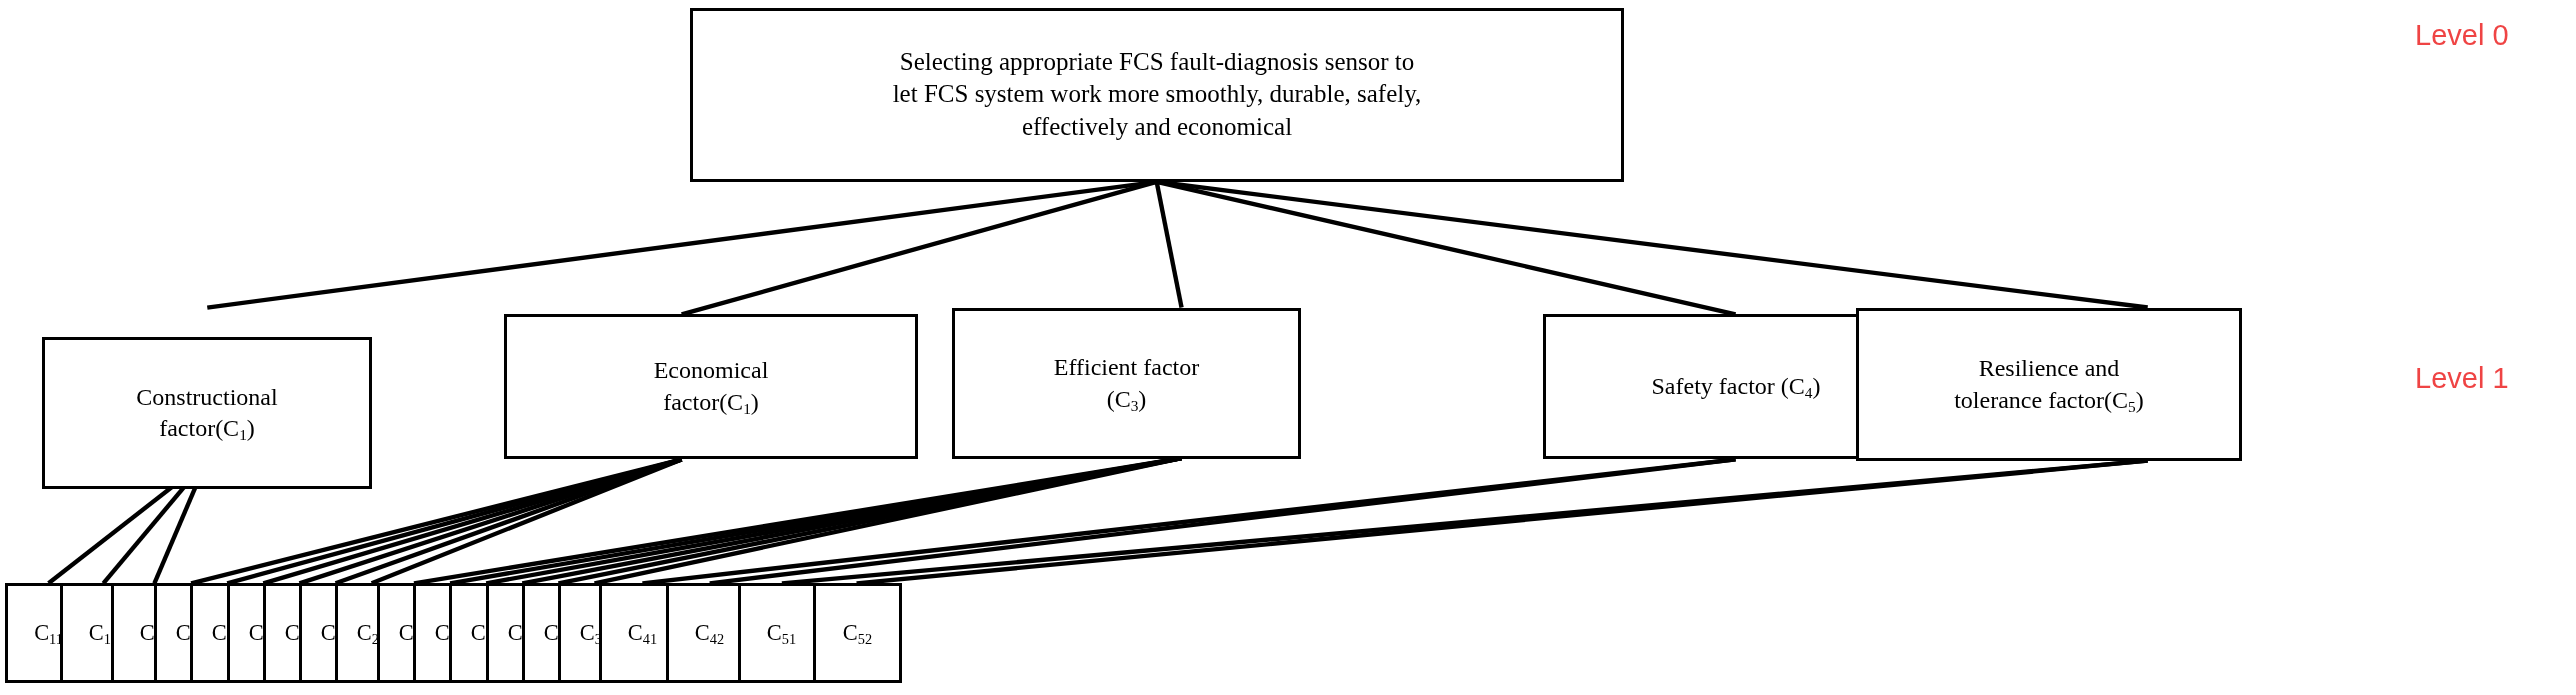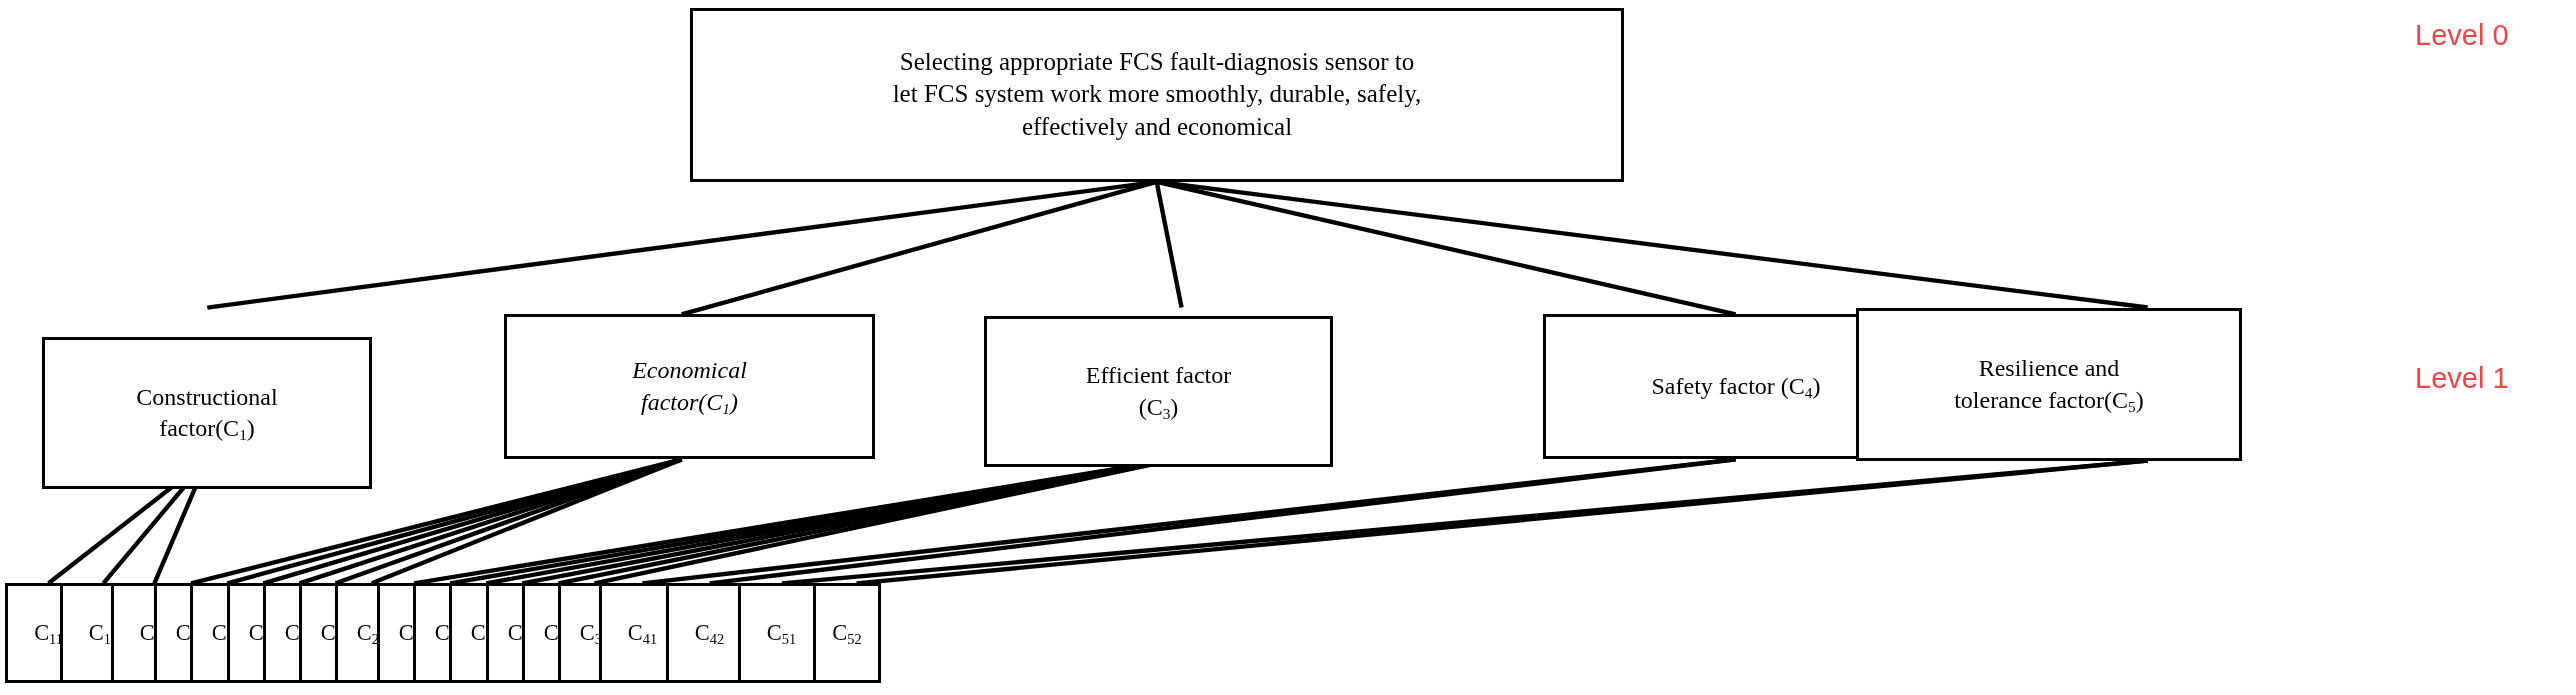--- a/index.html
+++ b/index.html
@@ -113,25 +113,25 @@
   <div class="node root" style="left:690px; top:7.5px; width:934px; height:174px;">
     <span class="txt">Selecting appropriate FCS fault-diagnosis sensor  to
 let FCS system work more smoothly, durable, safely,
 effectively and economical</span>
   </div>
 
   <div class="node mid" style="left:42px; top:308px; width:330px; height:152px;margin-top:29px;">
     <span class="txt"><span>Constructional</span><br><span>factor(C</span><sub>1</sub><span>)</span></span>
   </div>
 
-  <div class="node mid" style="left:504px; top:314px; width:371px; height:145px;font-style:italic;">
+  <div class="node mid" style="left:504px; top:314px; width:414px; height:145px;">
     <span class="txt"><span>Economical</span><br><span>factor(C</span><sub>1</sub><span>)</span></span>
   </div>
 
-  <div class="node mid" style="left:984px; top:308px; width:349px; height:151px;margin-top:8px;">
+  <div class="node mid" style="left:952px; top:308px; width:349px; height:151px;">
     <span class="txt"><span>Efficient factor</span><br><span>(C</span><sub>3</sub><span>)</span></span>
   </div>
 
   <div class="node mid" style="left:1543px; top:314px; width:386px; height:145px;">
     <span class="txt"><span>Safety factor (C</span><sub>4</sub><span>)</span></span>
   </div>
 
   <div class="node mid" style="left:1856px; top:308px; width:386px; height:153px;">
     <span class="txt"><span>Resilience and</span><br><span>tolerance factor(C</span><sub>5</sub><span>)</span></span>
   </div>
@@ -187,21 +187,21 @@
   <div class="node leaf" style="left:599px;  top:583px; width:87px; height:100px;justify-content:center;">
       <span class="txt"><span>C</span><sub>41</sub></span>
     </div>
   <div class="node leaf" style="left:666px; top:583px; width:87px; height:100px;justify-content:center;">
       <span class="txt"><span>C</span><sub>42</sub></span>
     </div>
 
   <div class="node leaf" style="left:738px; top:583px; width:87px; height:100px;">
       <span class="txt"><span>C</span><sub>51</sub></span>
     </div>
-  <div class="node leaf" style="left:813px; top:583px; width:68px; height:100px;">
+  <div class="node leaf" style="left:813px; top:583px; width:89px; height:100px;">
       <span class="txt"><span>C</span><sub>52</sub></span>
     </div>
 
   <div class="level-label" style="left:2415px; top:18.7px;">Level 0</div>
   <div class="level-label" style="left:2415px; top:362px;">Level 1</div>
 
 </div>
 
 
 </body></html>

